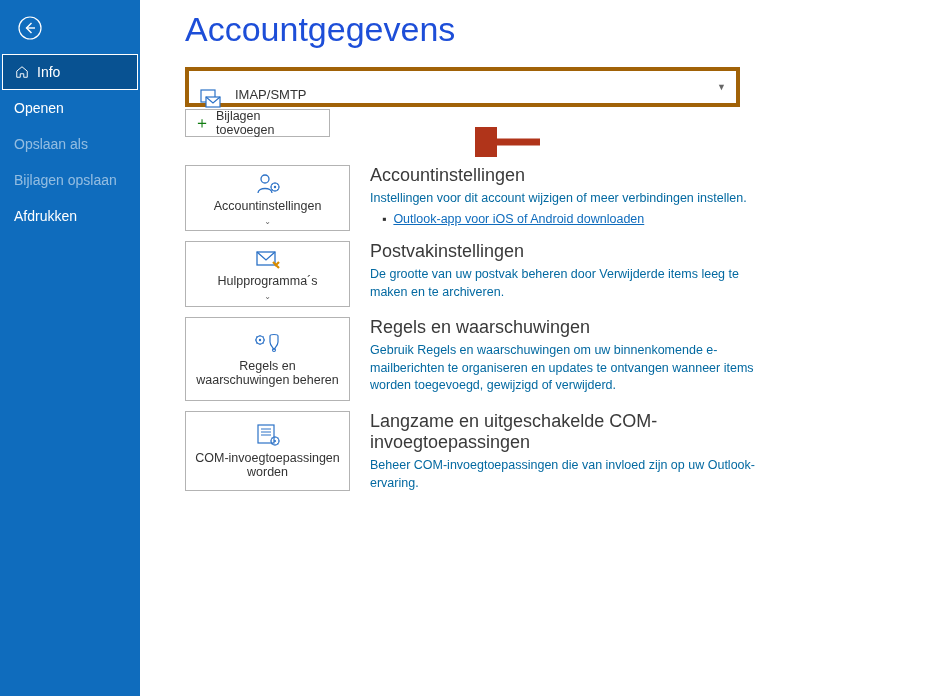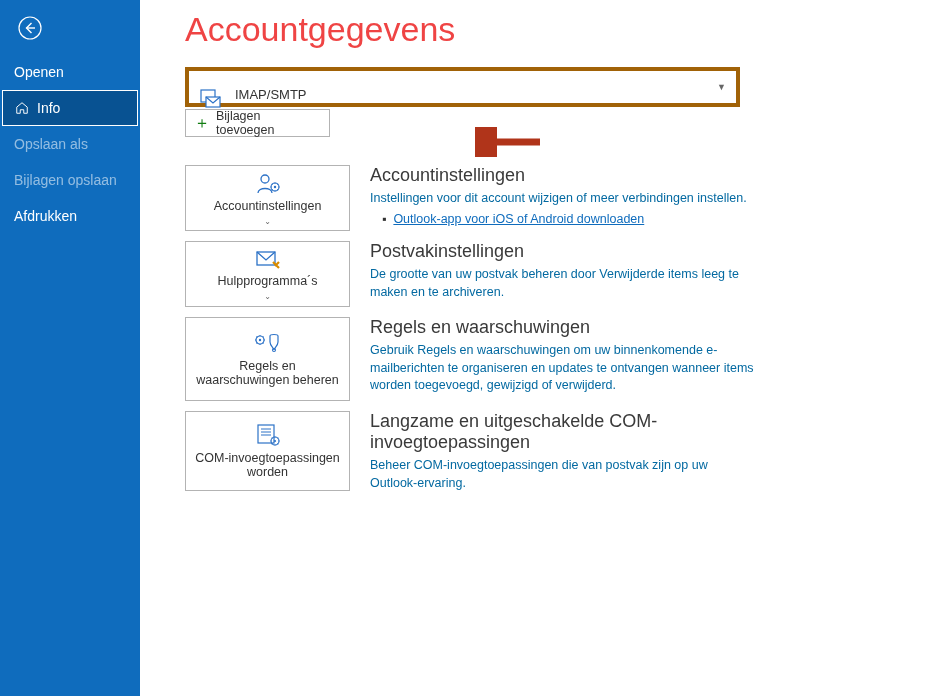--- a/index.html
+++ b/index.html
@@ -41,21 +41,21 @@
   .nav-item.disabled {
     color: rgba(255,255,255,0.55);
   }
   .content {
     flex: 1;
     padding: 10px 0 0 45px;
   }
   h1.page-title {
     font-weight: 300;
     font-size: 34px;
-    color: #ef4444;
+    color: #1d4ed8;
     margin-bottom: 18px;
   }
   .account-dropdown {
     width: 555px;
     height: 40px;
     border: 4px solid #a16207;
     display: flex;
     align-items: flex-start;
     gap: 12px;
     padding: 16px 10px;
@@ -133,28 +133,28 @@
 
 <div class="sidebar">
   <div class="back-btn">
     <svg width="24" height="24" viewBox="0 0 24 24" fill="none">
       <circle cx="12" cy="12" r="11" stroke="#fff" stroke-width="1.2"></circle>
       <path d="M13.5 7 L8.5 12 L13.5 17" stroke="#fff" stroke-width="1.4" fill="none"></path>
       <path d="M8.5 12 H17" stroke="#fff" stroke-width="1.4"></path>
     </svg>
   </div>
 
-  <div class="nav-item">
-    <span>Openen</span>
-  </div>
   <div class="nav-item active">
     <svg width="14" height="14" viewBox="0 0 16 16">
       <path d="M2 7 L8 2 L14 7 V14 H10 V10 H6 V14 H2 Z" fill="none" stroke="#fff" stroke-width="1.1"></path>
     </svg>
     <span>Info</span>
+  </div>
+  <div class="nav-item">
+    <span>Openen</span>
   </div>
   <div class="nav-item disabled">
     <span>Opslaan als</span>
   </div>
   <div class="nav-item disabled">
     <span>Bijlagen opslaan</span>
   </div>
   <div class="nav-item">
     <span>Afdrukken</span>
   </div>
@@ -260,17 +260,17 @@
           <line x1="6" y1="12" x2="16" y2="12" stroke="#2c72c7" stroke-width="1"></line>
           <circle cx="20" cy="18" r="4" fill="none" stroke="#2c72c7" stroke-width="1.1"></circle>
           <circle cx="20" cy="18" r="1.1" fill="#2c72c7"></circle>
           <path d="M20 13.5v1M20 21.5v1M15.5 18h1M23.5 18h1M16.8 14.8l.8.8M22.4 20.4l.8.8M23.2 14.8l-.8.8M17.6 20.4l-.8.8" stroke="#2c72c7" stroke-width="1"></path>
         </svg>
       </span>
       <span>COM-invoegtoepassingen worden</span>
     </div>
     <div class="section-body">
       <div class="section-title">Langzame en uitgeschakelde COM-invoegtoepassingen</div>
-      <div class="section-desc">Beheer COM-invoegtoepassingen die van postvak zijn op uw Outlook-ervaring.</div>
+      <div class="section-desc">Beheer COM-invoegtoepassingen die van invloed zijn op uw Outlook-ervaring.</div>
     </div>
   </div>
 
 </div>
 
 </body></html>

